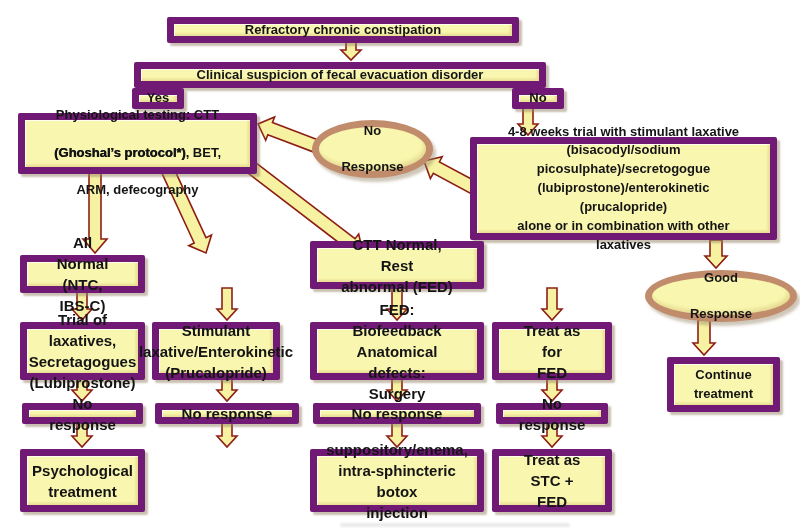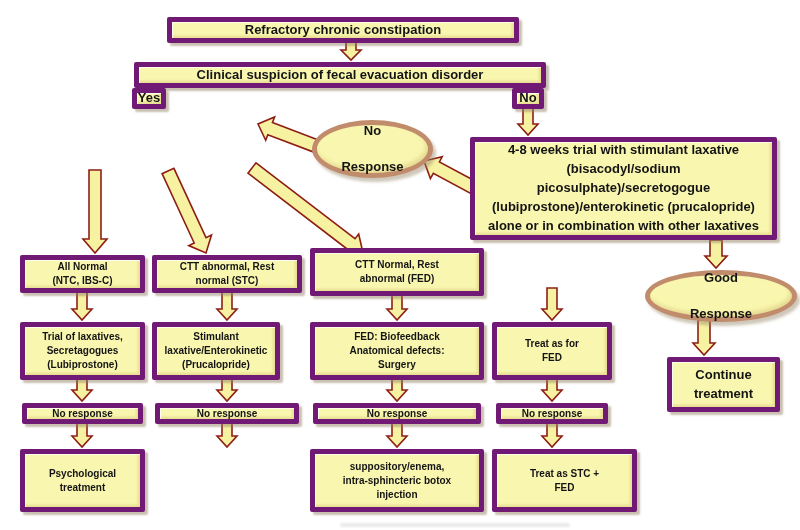--- a/index.html
+++ b/index.html
@@ -4,29 +4,29 @@
 <style>
   html,body{margin:0;padding:0;background:#ffffff;}
   #stage{
     position:relative;width:800px;height:530px;background:#ffffff;
     font-family:"Liberation Sans","DejaVu Sans",sans-serif;
     font-weight:700;color:#141414;overflow:hidden;
   }
   #arrow-layer{position:absolute;left:0;top:0;z-index:1;}
   .box{
     position:absolute;box-sizing:border-box;z-index:2;
-    background:#F9F7AF;border:5px solid #701a75;border-radius:2px;
+    background:#F9F7AF;border:7px solid #701a75;border-radius:2px;
     display:flex;align-items:center;justify-content:center;
     text-align:center;font-size:13px;line-height:1.4;
-    padding:1px 11px;white-space:pre-line;overflow-wrap:break-word;
+    padding:1px 19px;white-space:pre-line;overflow-wrap:break-word;
     box-shadow:3px 3px 2px rgba(148,130,100,0.5),
                inset 1px 1px 0 rgba(255,255,255,0.75),
                inset -2px -2px 3px rgba(185,150,70,0.28);
   }
-  .cb{font-size:10px;}
+  .cb{font-size:15px;}
   .ellipse{
     border-radius:50%;border-color:#C08C6C;
     box-shadow:3px 4px 3px rgba(148,130,100,0.45),
                inset -2px -3px 4px rgba(190,150,80,0.30);
   }
   .ellipse span{display:block;line-height:1.35;}
   .heavier{text-shadow:0.5px 0 currentColor;}
   .smudge{
     position:absolute;left:340px;top:523px;width:230px;height:4px;
     background:#8a8a8a;opacity:0.18;border-radius:2px;filter:blur(1px);z-index:0;
@@ -64,39 +64,44 @@
   <div class="smudge"></div>
 
   <div class="box" style="left:167px;top:17px;width:352px;height:26px">Refractory chronic constipation</div>
 
   <div class="box" style="left:134px;top:62px;width:412px;height:26px">Clinical suspicion of fecal evacuation disorder</div>
 
   <div class="box" style="left:132px;top:88px;width:34px;height:21px">Yes</div>
 
   <div class="box" style="left:512px;top:88px;width:28px;height:21px">No</div>
 
+  <div class="box" style="left:18px;top:113px;width:239px;height:61px;line-height:1.45">
+    <div>
+      <span>Physiological testing: CTT</span><br>
+      <span class="heavier">(Ghoshal’s protocol*)</span><span>, BET,</span><br>
+      <span>ARM, defecography</span>
+    </div>
+  </div>
 
   <div class="box ellipse" style="left:312px;top:120px;width:121px;height:58px">
     <div>
       <span>No</span>
       <span>Response</span>
     </div>
   </div>
 
   <div class="box" style="left:470px;top:137px;width:307px;height:103px;line-height:1.45">4-8 weeks trial with stimulant laxative
 (bisacodyl/sodium
 picosulphate)/secretogogue
 (lubiprostone)/enterokinetic (prucalopride)
 alone or in combination with other laxatives</div>
 
   <div class="box cb" style="left:20px;top:255px;width:125px;height:38px">All Normal
 (NTC, IBS-C)</div>
-  <div class="box cb" style="left:152px;top:255px;width:150px;height:38px">CTT abnormal, Rest
-normal (STC)</div>
-  <div class="box cb" style="left:310px;top:248px;width:174px;height:48px">CTT Normal, Rest
+  <div class="box cb" style="left:310px;top:241px;width:174px;height:48px">CTT Normal, Rest
 abnormal (FED)</div>
 
   <div class="box ellipse" style="left:645px;top:270px;width:152px;height:52px">
     <div>
       <span>Good</span>
       <span>Response</span>
     </div>
   </div>
 
   <div class="box cb" style="left:20px;top:322px;width:125px;height:58px">Trial of laxatives,
@@ -117,16 +122,16 @@
   <div class="box cb" style="left:22px;top:403px;width:121px;height:21px">No response</div>
   <div class="box cb" style="left:155px;top:403px;width:144px;height:21px">No response</div>
   <div class="box cb" style="left:313px;top:403px;width:168px;height:21px">No response</div>
   <div class="box cb" style="left:496px;top:403px;width:112px;height:21px">No response</div>
 
   <div class="box cb" style="left:20px;top:449px;width:125px;height:63px">Psychological
 treatment</div>
   <div class="box cb" style="left:310px;top:449px;width:174px;height:63px">suppository/enema,
 intra-sphincteric botox
 injection</div>
-  <div class="box cb" style="left:492px;top:449px;width:145px;height:63px">Treat as STC +
+  <div class="box cb" style="left:492px;top:449px;width:120px;height:63px">Treat as STC +
 FED</div>
 
 </div>
 
 </body></html>

